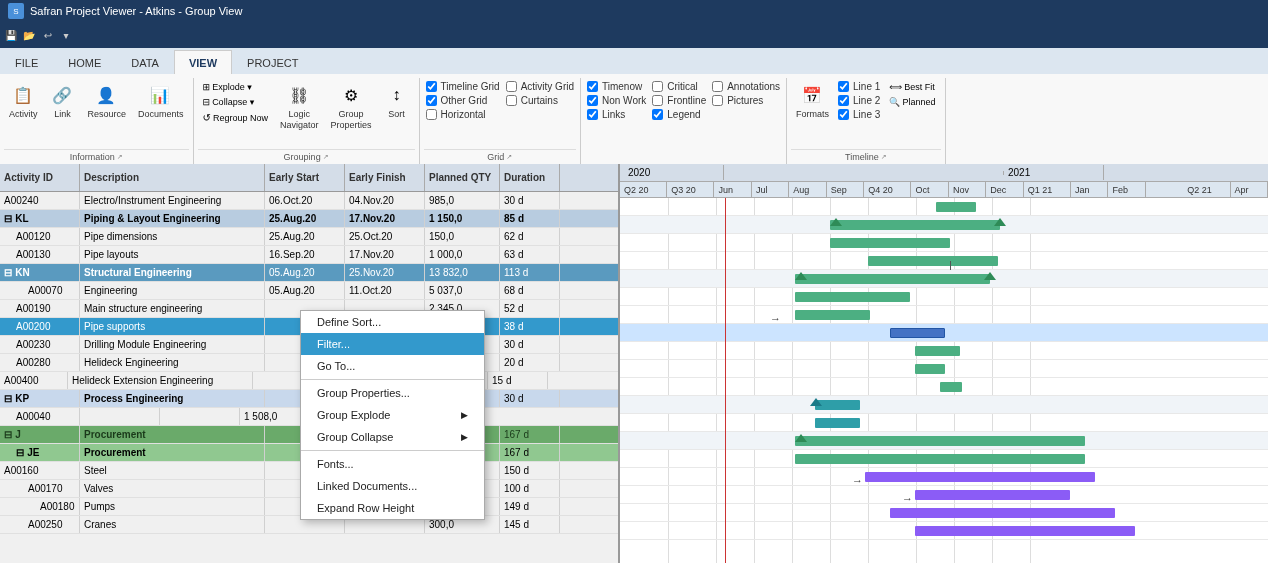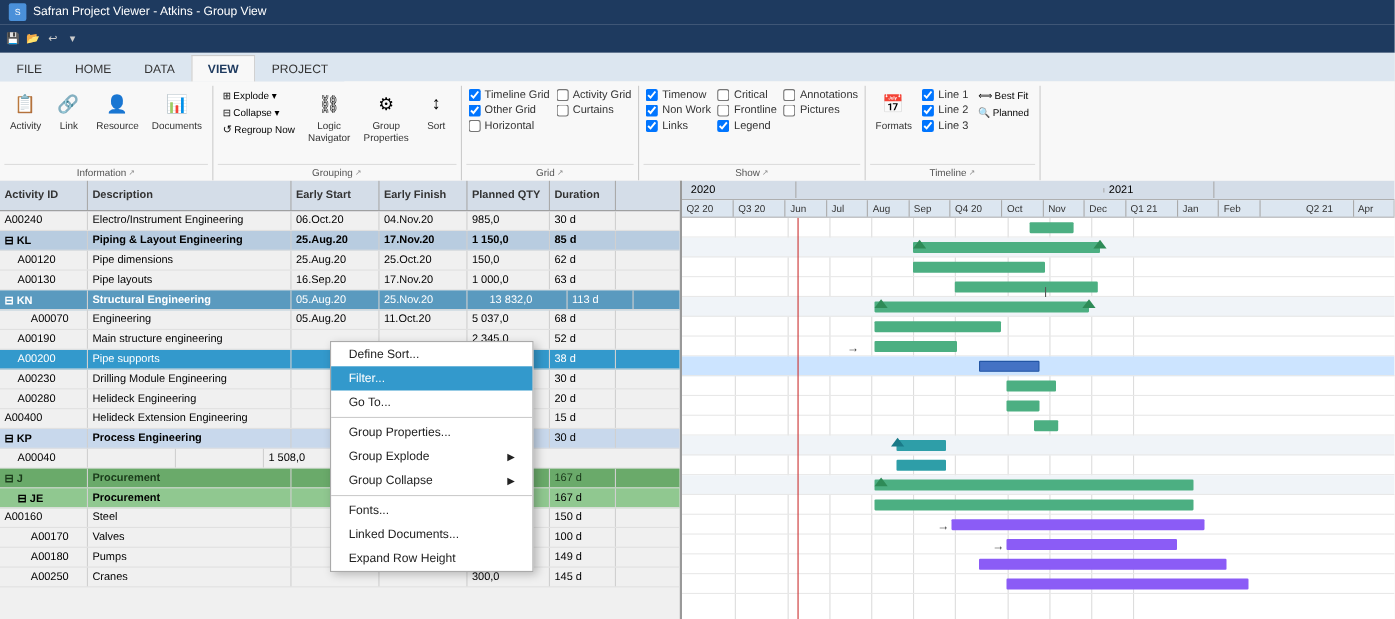--- a/index.html
+++ b/index.html
@@ -404,24 +404,20 @@
         <label class="ribbon-check">
             <input type="checkbox" style="">
             <span>Annotations</span>
           </label>
         <label class="ribbon-check">
             <input type="checkbox" style="">
             <span>Pictures</span>
           </label>
       </div>
     </div>
-    <div class="ribbon-section-label">
-      <span>Show</span>
-      <span class="expand-arrow">↗</span>
-    </div>
   </div>
 
   <div class="ribbon-section">
     <div class="ribbon-section-body">
       <div class="ribbon-btn" style="min-height:50px;">
         <div class="rb-icon">📅</div>
         <div class="rb-label">Formats</div>
       </div>
       <div class="ribbon-small-col">
         <label class="ribbon-check">
@@ -505,21 +501,21 @@
         <div class="gc" style="width:80px;">17.Nov.20</div>
         <div class="gc" style="width:75px;">1 000,0</div>
         <div class="gc" style="width:60px;">63 d</div>
       </div>
 
       <div class="grid-row" style="background:#5a9abf; color:white;">
         <div class="gc" style="width:80px; font-weight:bold; color:white;">⊟ KN</div>
         <div class="gc" style="width:185px; font-weight:bold; color:white;">Structural Engineering</div>
         <div class="gc" style="width:80px; color:white;">05.Aug.20</div>
         <div class="gc" style="width:80px; color:white;">25.Nov.20</div>
-        <div class="gc" style="width:75px; color:white;margin-left:16px;">13 832,0</div>
+        <div class="gc" style="width:75px; color:white;">13 832,0</div>
         <div class="gc" style="width:60px; color:white;">113 d</div>
       </div>
 
       <div class="grid-row">
         <div class="gc" style="width:80px; padding-left:28px;">A00070</div>
         <div class="gc" style="width:185px;">Engineering</div>
         <div class="gc" style="width:80px;">05.Aug.20</div>
         <div class="gc" style="width:80px;">11.Oct.20</div>
         <div class="gc" style="width:75px;">5 037,0</div>
         <div class="gc" style="width:60px;">68 d</div>
@@ -555,21 +551,21 @@
       <div class="grid-row">
         <div class="gc" style="width:80px; padding-left:16px;">A00280</div>
         <div class="gc" style="width:185px;">Helideck Engineering</div>
         <div class="gc" style="width:80px;"></div>
         <div class="gc" style="width:80px;"></div>
         <div class="gc" style="width:75px;">1 650,0</div>
         <div class="gc" style="width:60px;">20 d</div>
       </div>
 
       <div class="grid-row">
-        <div class="gc" style="width:80px; ">A00400</div>
+        <div class="gc" style="width:68px; ">A00400</div>
         <div class="gc" style="width:185px;">Helideck Extension Engineering</div>
         <div class="gc" style="width:80px;"></div>
         <div class="gc" style="width:80px;"></div>
         <div class="gc" style="width:75px;">1 120,0</div>
         <div class="gc" style="width:60px;">15 d</div>
       </div>
 
       <div class="grid-row" style="background:#c8d8ec;">
         <div class="gc" style="width:80px; font-weight:bold;">⊟ KP</div>
         <div class="gc" style="width:185px; font-weight:bold;">Process Engineering</div>
@@ -617,21 +613,21 @@
       <div class="grid-row">
         <div class="gc" style="width:80px; padding-left:28px;">A00170</div>
         <div class="gc" style="width:185px;">Valves</div>
         <div class="gc" style="width:80px;"></div>
         <div class="gc" style="width:80px;"></div>
         <div class="gc" style="width:75px;">300,0</div>
         <div class="gc" style="width:60px;">100 d</div>
       </div>
 
       <div class="grid-row">
-        <div class="gc" style="width:80px; padding-left:28px;">A00180</div>
+        <div class="gc" style="width:80px; padding-left:40px;">A00180</div>
         <div class="gc" style="width:185px;">Pumps</div>
         <div class="gc" style="width:80px;"></div>
         <div class="gc" style="width:80px;"></div>
         <div class="gc" style="width:75px;">250,0</div>
         <div class="gc" style="width:60px;">149 d</div>
       </div>
 
       <div class="grid-row">
         <div class="gc" style="width:80px; padding-left:28px;">A00250</div>
         <div class="gc" style="width:185px;">Cranes</div>

